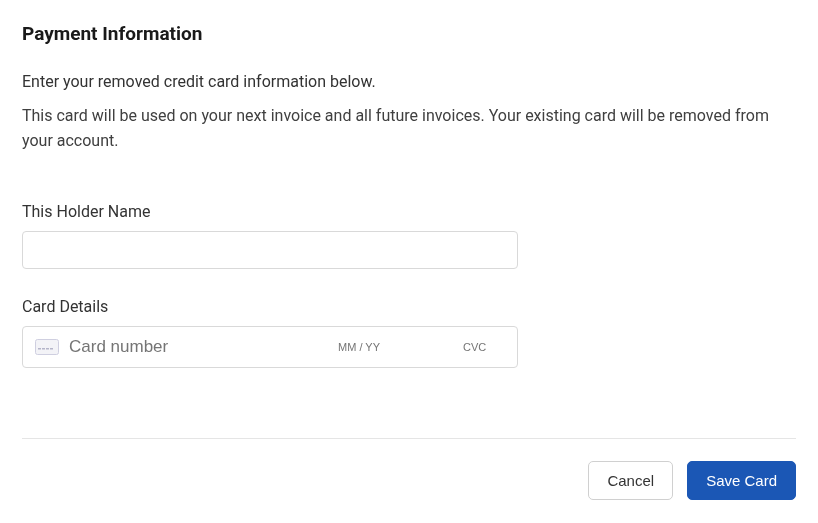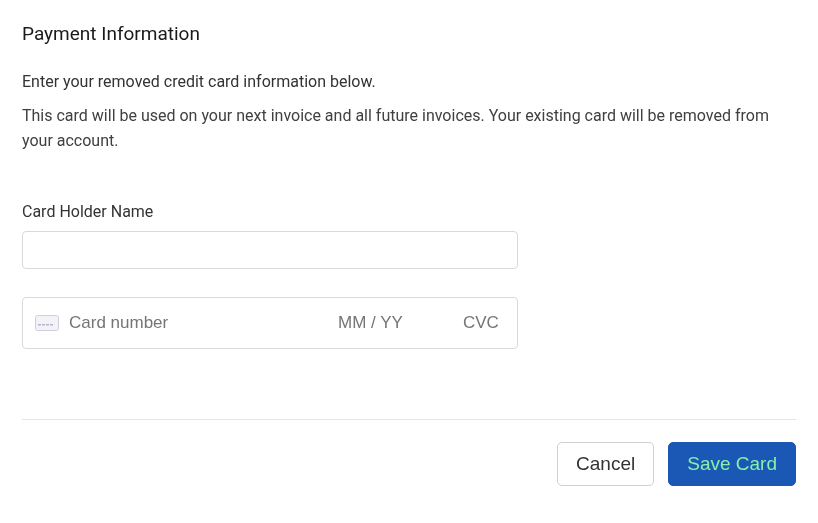--- a/index.html
+++ b/index.html
@@ -11,21 +11,21 @@
       font-family: -apple-system, BlinkMacSystemFont, "Segoe UI", Roboto, Helvetica, Arial, sans-serif;
       background: #ffffff;
       width: 818px;
       height: 523px;
       padding: 22px 22px;
       color: #333;
       position: relative;
     }
     .title {
       font-size: 19px;
-      font-weight: 400;
+      font-weight: 700;
       color: #1a1a1a;
       margin-bottom: 24px;
     }
     .description {
       font-size: 16px;
       color: #333;
       line-height: 1.6;
       margin-bottom: 8px;
     }
     .description2 {
@@ -47,21 +47,21 @@
       width: 496px;
       height: 38px;
       border: 1px solid #d9d9d9;
       border-radius: 4px;
       padding: 6px 10px;
       font-size: 14px;
       background: #fff;
     }
     .card-details-wrap {
       width: 496px;
-      height: 52px;
+      height: 42px;
       border: 1px solid #d9d9d9;
       border-radius: 4px;
       display: flex;
       align-items: center;
       padding: 0 12px;
       gap: 10px;
     }
     .card-icon {
       width: 24px;
       height: 16px;
@@ -76,21 +76,21 @@
       min-width: 0;
     }
     .card-number-input::placeholder {
       color: #757575;
       font-weight: 400;
     }
     .card-exp-input,
     .card-cvc-input {
       border: none;
       outline: none;
-      font-size: 17px;
+      font-size: 11px;
       color: #8b5cf6;
     }
     .card-exp-input {
       width: 80px;
     }
     .card-cvc-input {
       width: 42px;
       margin-left: 35px;
     }
     .card-exp-input::placeholder,
@@ -105,51 +105,52 @@
       width: 100%;
     }
     .button-row {
       display: flex;
       justify-content: flex-end;
       gap: 14px;
       margin-top: 22px;
       padding-right: 0;
     }
     .btn {
-      font-size: 19px;
+      font-size: 15px;
       padding: 10px 18px;
       border-radius: 5px;
       cursor: pointer;
       font-weight: 500;
     }
     .btn-cancel {
       background: #fff;
       border: 1px solid #d0d0d0;
       color: #333;
     }
     .btn-save {
       background: #1b57b5;
       border: 1px solid #1b57b5;
-      color: #86efac;
+      color: #ffffff;
     }
   </style>
 </head>
 <body>
 
 <h2 class="title">Payment Information</h2>
 
 <p class="description">Enter your removed credit card information below.</p>
 <p class="description2">This card will be used on your next invoice and all future invoices. Your existing card will be removed from your account.</p>
 
 <div class="field-group">
-  <label class="field-label">Card Holder Name</label>
+  <label class="field-label">This Holder Name</label>
   <input type="text" class="text-input" value="" style="">
 </div>
 
 <div class="field-group">
+  <label class="field-label">Card Details</label>
   <div class="card-details-wrap">
     <span class="card-icon">
       <svg width="24" height="16" viewBox="0 0 24 16" xmlns="http://www.w3.org/2000/svg">
         <rect x="0.5" y="0.5" width="23" height="15" rx="2" fill="#f3f3f7" stroke="#cfcfe0"></rect>
         <rect x="3" y="9" width="3" height="1.5" fill="#b5b5c9"></rect>
         <rect x="7" y="9" width="3" height="1.5" fill="#b5b5c9"></rect>
         <rect x="11" y="9" width="3" height="1.5" fill="#b5b5c9"></rect>
         <rect x="15" y="9" width="3" height="1.5" fill="#b5b5c9"></rect>
       </svg>
     </span>

